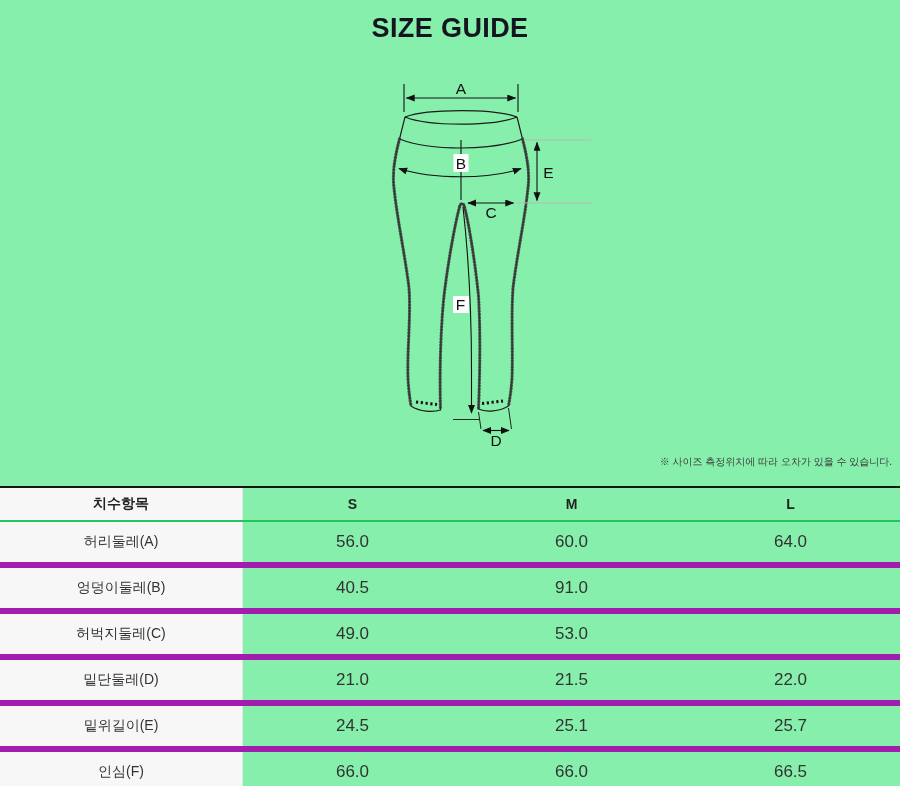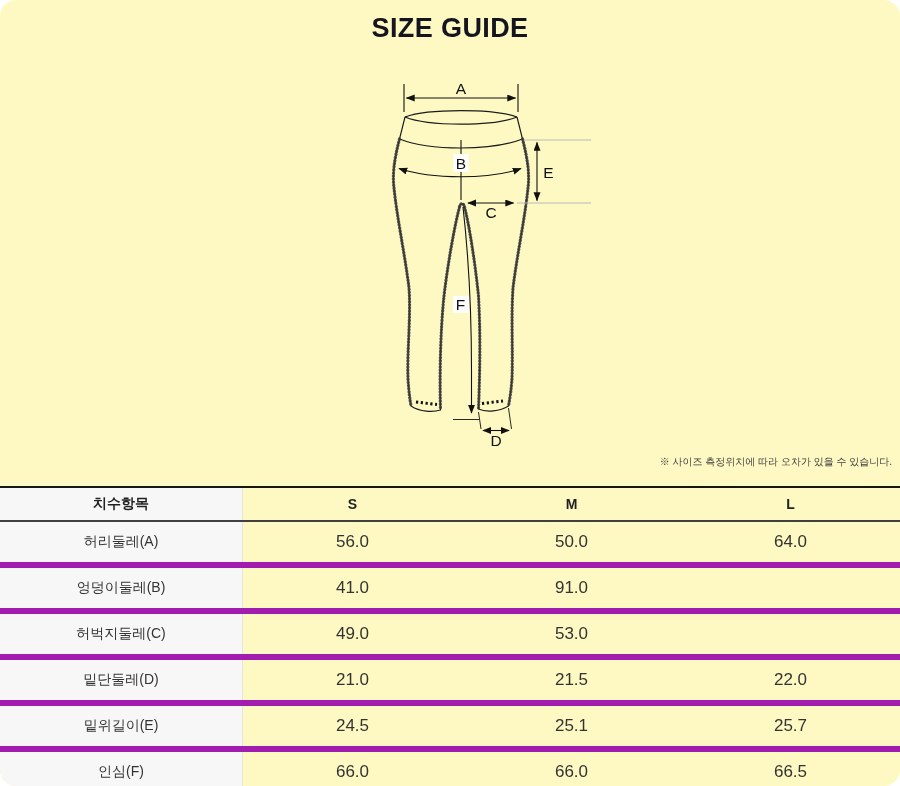--- a/index.html
+++ b/index.html
@@ -1,35 +1,35 @@
 <!DOCTYPE html>
 <html><head>
 <meta charset="utf-8">
 <style>
   html,body{margin:0;padding:0;background:#fff;}
-  #page{position:relative;width:900px;height:786px;background:#fef9c3;overflow:hidden;
-        font-family:"Liberation Sans",sans-serif;border-radius:16px;}
+  #page{position:relative;width:900px;height:786px;background:#86efac;overflow:hidden;
+        font-family:"Liberation Sans",sans-serif;}
 
   
   .page-title{position:absolute;top:13px;left:0;width:100%;text-align:center;
     font-size:27px;font-weight:700;color:#15151f;letter-spacing:.4px;}
 
   
   .diagram{position:absolute;left:370px;top:55px;width:240px;height:410px;}
   .diagram text{font-family:"Liberation Sans",sans-serif;font-size:15.5px;fill:#111;}
 
   
   .size-note{position:absolute;top:455px;right:8px;font-size:10px;color:#3a3a3a;}
 
   
   .size-table{position:absolute;left:0;top:486px;width:900px;
     border-top:2px solid #161616;}
   .t-row{display:grid;grid-template-columns:243px 1fr 1fr 1fr;align-items:stretch;
     height:40px;border-bottom:6px solid #a21caf;}
-  .t-row.header{height:32px;border-bottom:2px solid #404040;}
+  .t-row.header{height:32px;border-bottom:2px solid #22c55e;}
   .cell{display:flex;align-items:center;justify-content:center;
     font-size:17px;color:#333;}
   .cell.label{background:#f7f7f7;border-right:1px solid #e4e4e4;font-size:14px;}
   .t-row.header .cell{font-weight:700;color:#222;font-size:14px;}
 </style>
 </head>
 <body>
 
 <div id="page">
 
@@ -126,27 +126,27 @@
     <div class="t-row header">
       <div class="cell label">치수항목</div>
       <div class="cell">S</div>
       <div class="cell">M</div>
       <div class="cell">L</div>
     </div>
     <div id="rows">
   <div class="t-row">
     <div class="cell label">허리둘레(A)</div>
     <div class="cell">56.0</div>
-    <div class="cell">50.0</div>
+    <div class="cell">60.0</div>
     <div class="cell">64.0</div>
   </div>
 
   <div class="t-row">
     <div class="cell label">엉덩이둘레(B)</div>
-    <div class="cell">41.0</div>
+    <div class="cell">40.5</div>
     <div class="cell">91.0</div>
   </div>
 
   <div class="t-row">
     <div class="cell label">허벅지둘레(C)</div>
     <div class="cell">49.0</div>
     <div class="cell">53.0</div>
   </div>
 
   <div class="t-row">

